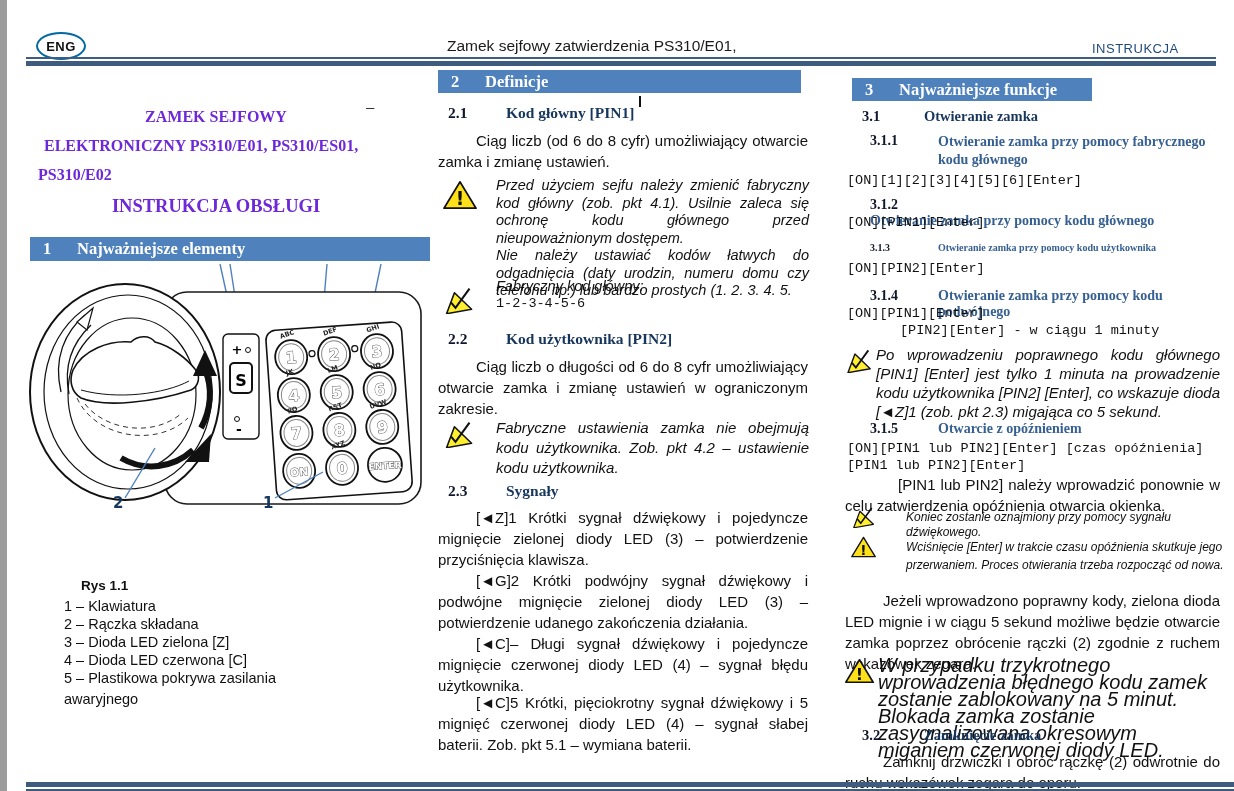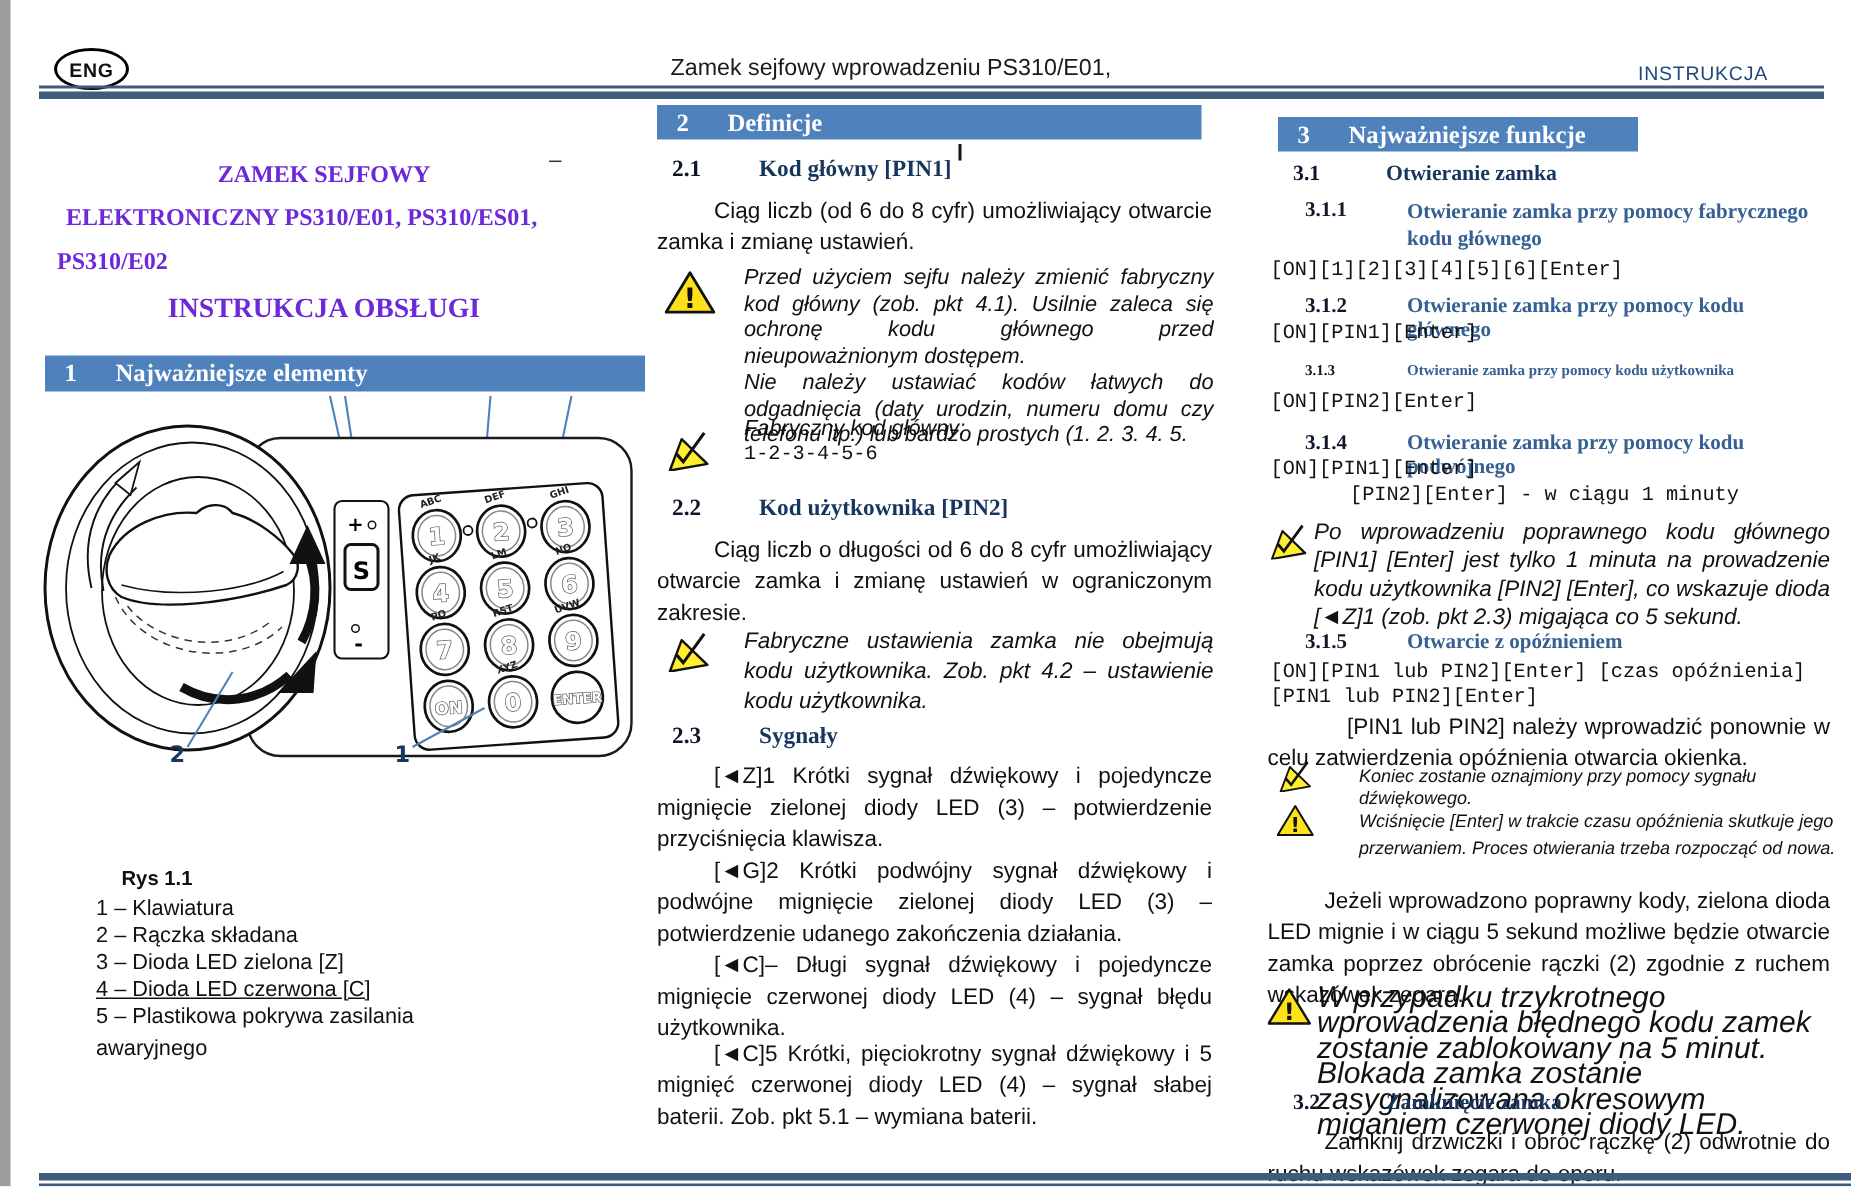--- a/index.html
+++ b/index.html
@@ -1,20 +1,20 @@
 <!DOCTYPE html>
 <html><head>
 <meta charset="utf-8">
 <style>
   html,body{margin:0;padding:0;background:#fff;}
   .page{position:relative;width:1234px;height:791px;background:#fff;overflow:hidden;
         font-family:"Liberation Sans",sans-serif;color:#111;}
   .edge-left{position:absolute;left:0;top:0;width:7px;height:791px;background:#9c9c9c;}
   
-  .eng-badge{position:absolute;left:36px;top:32px;width:46px;height:24px;border:2px solid #000000;
+  .eng-badge{position:absolute;left:36px;top:32px;width:46px;height:24px;border:2px solid #0369a1;
              border-radius:50%;display:flex;align-items:center;justify-content:center;
              font-weight:bold;font-size:13px;letter-spacing:.5px;}
   .doc-title{position:absolute;left:447px;top:37px;font-size:15.5px;color:#1a1a1a;}
   .hdr-right{position:absolute;left:1092px;top:41px;font-size:13px;color:#1f497d;letter-spacing:.5px;}
   .rule-thin{position:absolute;background:#3e5c7d;height:2px;}
   .rule-thick{position:absolute;background:#3e5c7d;height:5px;}
   
   .bar{position:absolute;background:#4f81bd;color:#fff;font-family:"Liberation Serif",serif;
        font-weight:bold;font-size:16.5px;display:flex;align-items:center;}
   .bar .num{display:inline-block;padding-left:13px;width:34px;}
@@ -47,21 +47,21 @@
 </style>
 </head>
 <body>
 
 <div class="page">
   <div class="edge-left"></div>
 
   <div class="eng-badge">
       <span>ENG</span>
     </div>
-  <div class="doc-title">Zamek sejfowy wprowadzeniu PS310/E01,</div>
+  <div class="doc-title">Zamek sejfowy zatwierdzenia PS310/E01,</div>
   <div class="hdr-right">INSTRUKCJA</div>
   <div class="rule-thin" style="left:26px;top:57px;width:1190px;"></div>
   <div class="rule-thick" style="left:26px;top:61px;width:1190px;"></div>
 
   <div class="lt center340" style="left:40px;top:108px;">ZAMEK SEJFOWY</div>
   <div class="lt" style="left:44px;top:137px;">ELEKTRONICZNY PS310/E01, PS310/ES01,</div>
   <div class="lt" style="left:38px;top:166px;">PS310/E02</div>
   <div class="dash-artifact">–</div>
   <div class="lt center340 subtitle" style="left:40px;top:196px;">INSTRUKCJA OBSŁUGI</div>
 
@@ -197,21 +197,21 @@
         <line x1="250" y1="236" x2="298" y2="210" stroke="#4f81bd" stroke-width="1.4"></line>
         <text class="figlabel" x="238" y="246">1</text>
       </g>
     </svg>
   </div>
 
   <div class="cap-title">Rys 1.1</div>
   <div class="cap-line" style="top:598px;">1 – Klawiatura</div>
   <div class="cap-line" style="top:616px;">2 – Rączka składana</div>
   <div class="cap-line" style="top:634px;">3 – Dioda LED zielona [Z]</div>
-  <div class="cap-line" style="top:652px;text-decoration:underline;">4 – Dioda LED czerwona [C]</div>
+  <div class="cap-line" style="top:652px;">4 – Dioda LED czerwona [C]</div>
   <div class="cap-line" style="top:670px;">5 – Plastikowa pokrywa zasilania</div>
   <div class="cap-line" style="top:691px;">awaryjnego</div>
 
   <div class="bar" style="left:438px;top:70px;width:363px;height:23px;">
     <span class="num">2</span>
     <span>Definicje</span>
   </div>
   <div class="cursor-artifact"></div>
 
   <div class="hd" style="left:448px;top:104px;font-size:15.5px;">
@@ -274,21 +274,21 @@
     <span class="hnum" style="width:62px;">3.1</span>
     <span class="htitle">Otwieranie zamka</span>
   </div>
 
   <div class="hd hd3" style="left:870px;top:133px;font-size:14px;width:345px;">
     <span class="hnum" style="width:68px;">3.1.1</span>
     <span class="htitle" style="line-height:18px;">Otwieranie zamka przy pomocy fabrycznego kodu głównego</span>
   </div>
   <div class="mono" style="left:847px;top:173px;">[ON][1][2][3][4][5][6][Enter]</div>
 
-  <div class="hd hd3" style="left:870px;top:197px;font-size:14px;width:345px;">
+  <div class="hd hd3" style="left:870px;top:197px;font-size:14px;width:345px;flex-direction:column;">
     <span class="hnum" style="width:68px;">3.1.2</span>
     <span class="htitle">Otwieranie zamka przy pomocy kodu głównego</span>
   </div>
   <div class="mono" style="left:847px;top:215px;">[ON][PIN1][Enter]</div>
 
   <div class="hd hd3" style="left:870px;top:242px;font-size:10px;width:345px;">
     <span class="hnum" style="width:68px;">3.1.3</span>
     <span class="htitle">Otwieranie zamka przy pomocy kodu użytkownika</span>
   </div>
   <div class="mono" style="left:847px;top:261px;">[ON][PIN2][Enter]</div>

